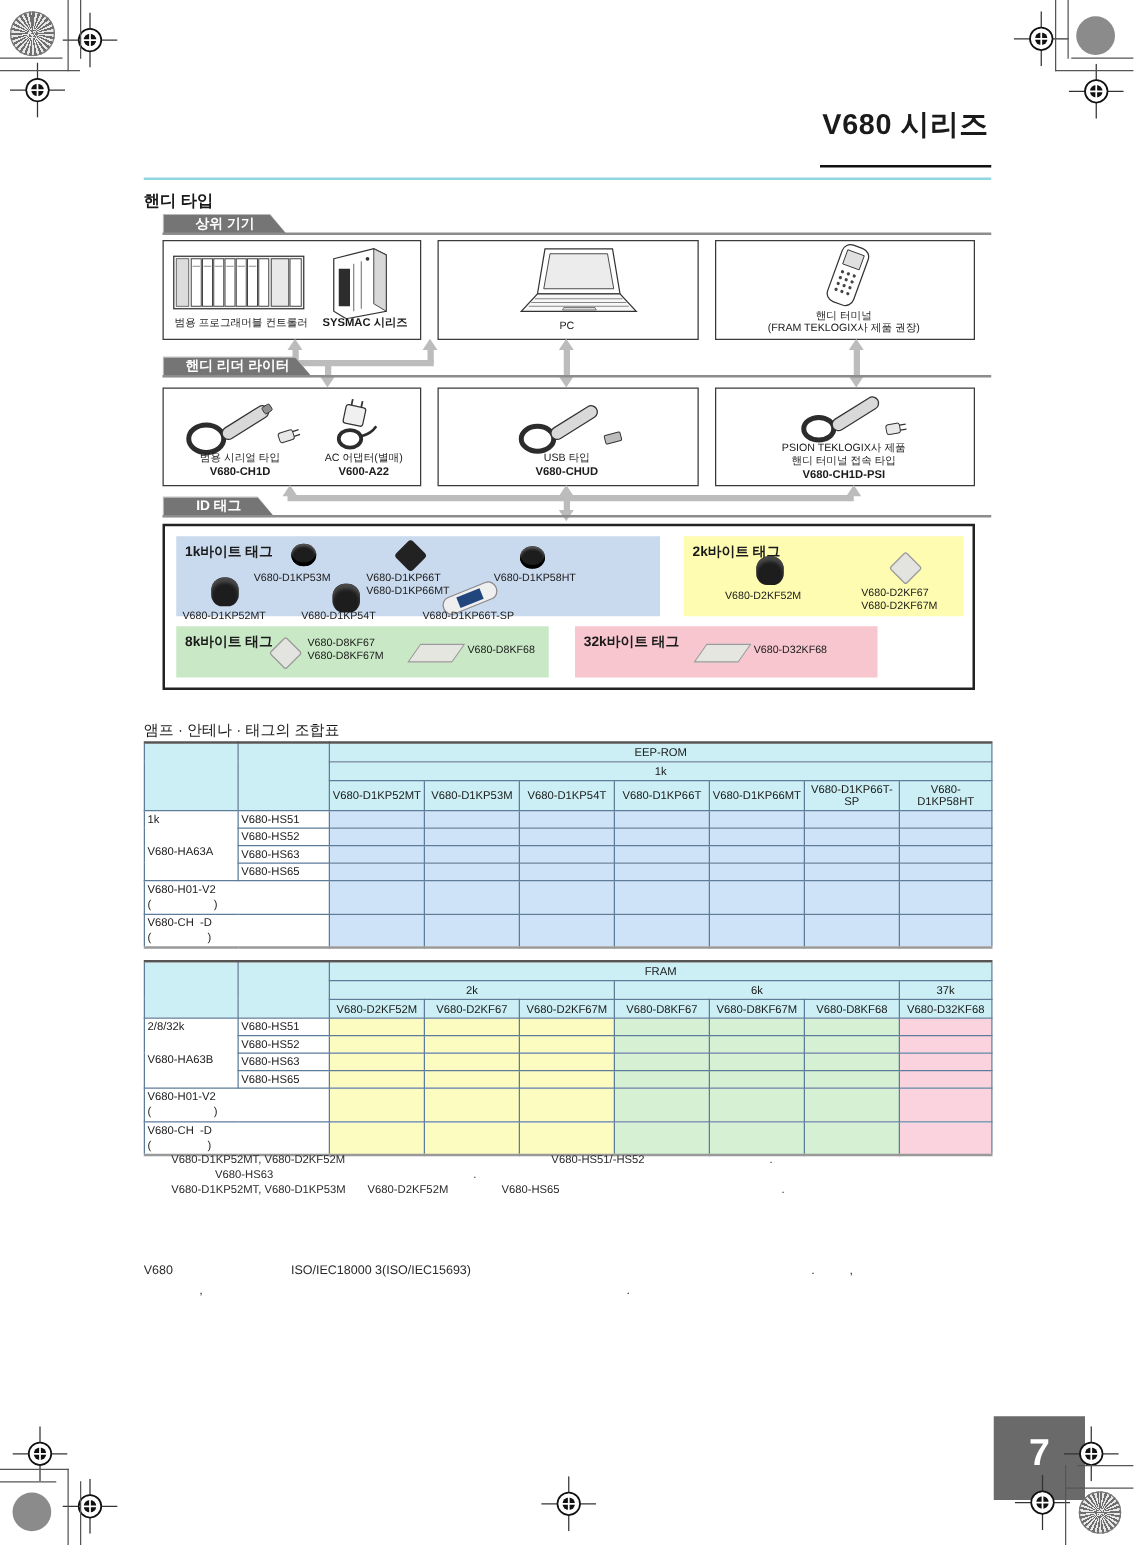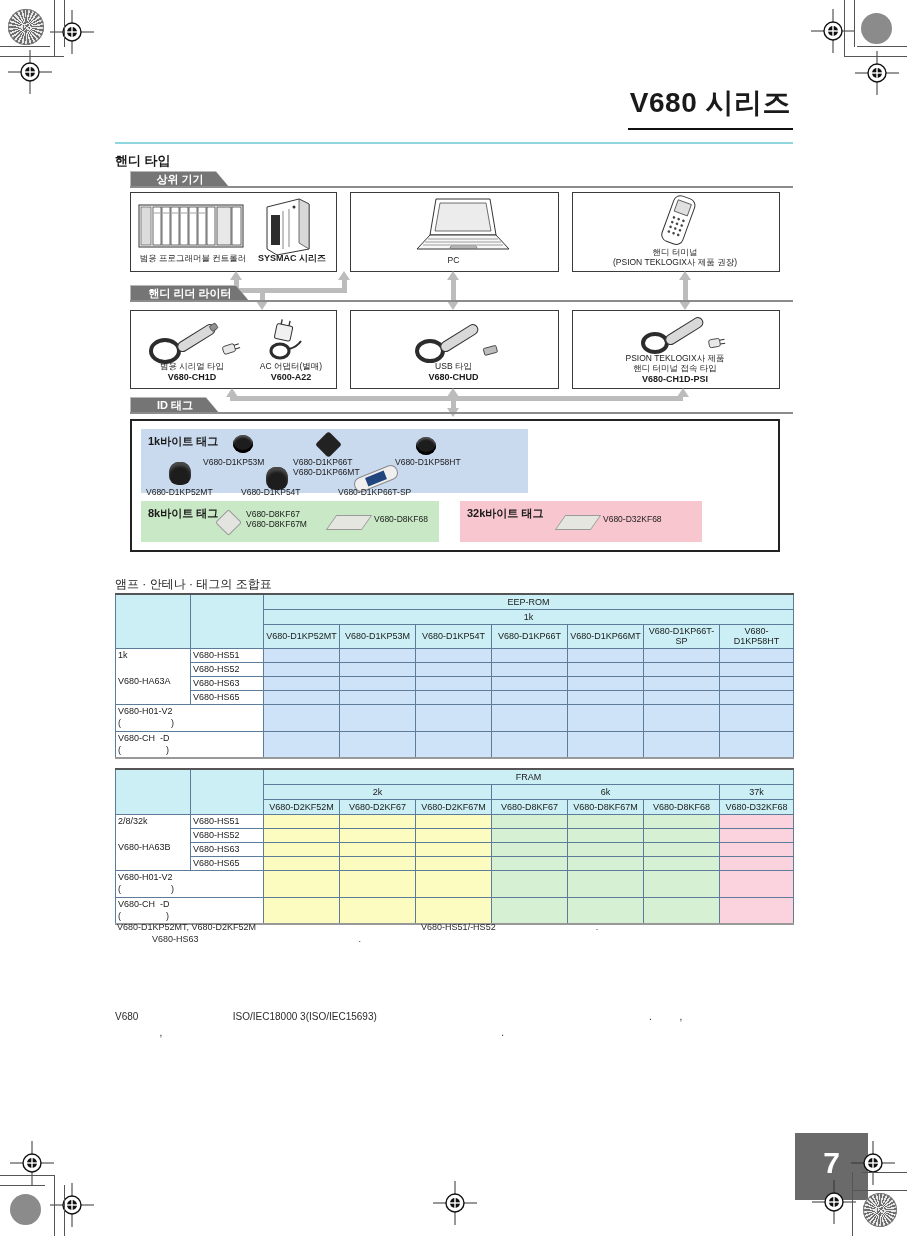--- a/index.html
+++ b/index.html
@@ -1,21 +1,21 @@
 <!DOCTYPE html>
 <html><head>
 <meta charset="utf-8">
 <style>
   html,body{margin:0;padding:0;background:#fff;}
   .page{position:relative;width:907px;height:1236px;background:#fff;overflow:hidden;
         font-family:"Liberation Sans","DejaVu Sans",sans-serif;color:#1a1a1a;}
   .abs{position:absolute;}
   
-  .doc-title{font-size:28px;font-weight:bold;letter-spacing:0.5px;border-bottom:2px solid #111;
-             padding:0 2px 6px 2px;white-space:nowrap;}
+  .doc-title{font-size:23px;font-weight:bold;letter-spacing:0.5px;border-bottom:2px solid #111;
+             padding:0 2px 17px 2px;white-space:nowrap;}
   .doc-title .series{font-weight:bold;}
   .cyan-rule{height:2px;background:#8fd6de;}
   .h-handy{font-size:13px;font-weight:bold;}
   
   .secbar-outer{clip-path:polygon(0 0,calc(100% - 14px) 0,100% 100%,0 100%);background:#b9b9b9;}
   .secbar-inner{position:absolute;inset:1px;clip-path:polygon(0 0,calc(100% - 13px) 0,100% 100%,0 100%);
                 background:#757575;color:#fff;font-size:11px;font-weight:bold;text-align:center;line-height:15px;}
   .secline{height:2px;background:#8c8c8c;}
   
   .dbox{border:1px solid #3a3a3a;background:#fff;}
@@ -50,21 +50,21 @@
   td.hd{background:#cbeff4;text-align:center;font-size:9.5px;}
   td.mdl{background:#cbeff4;text-align:center;font-size:8.8px;line-height:10px;}
   td.lft{background:#fff;font-size:9.2px;white-space:pre;vertical-align:top;line-height:12px;}
   td.ant{background:#fff;font-size:9.2px;}
   td.c-blue{background:#cfe3f8;}
   td.c-yel{background:#fdfcc0;}
   td.c-grn{background:#d5f0d2;}
   td.c-pnk{background:#fbd3de;}
   tr.hrow{height:15px;} tr.hrow2{height:24px;} tr.arow{height:14px;} tr.brow{height:27px;}
   
-  .foot{font-size:9px;line-height:11.5px;white-space:pre;color:#2a2a2a;}
+  .foot{font-size:9px;line-height:11.5px;white-space:pre;color:#2a2a2a;margin-left:20px;}
   .bottomnote{font-size:10px;line-height:14px;white-space:pre;color:#2a2a2a;}
   
   .rline{background:#555;}
   .graydot{border-radius:50%;background:#8b8b8b;}
   .star{border-radius:50%;background:repeating-conic-gradient(#6e6e6e 0deg 7deg,#e8e8e8 7deg 14deg);box-shadow:inset 0 0 0 1px #777;}
   .pgnum{background:#6a6a6a;color:#fff;font-size:30px;font-weight:bold;}
 </style>
 </head>
 <body>
 
@@ -245,21 +245,21 @@
             <circle cx="25" cy="34" r="1.3"></circle>
             <circle cx="30" cy="34" r="1.3"></circle>
             <circle cx="35" cy="34" r="1.3"></circle>
             <circle cx="25" cy="39" r="1.3"></circle>
             <circle cx="30" cy="39" r="1.3"></circle>
             <circle cx="35" cy="39" r="1.3"></circle>
           </g>
       </g>
     </svg>
     <div class="abs cap" style="left:0;top:54px;width:204px">핸디 터미널</div>
-    <div class="abs cap" style="left:0;top:64px;width:204px">(PSION TEKLOGIX사 제품 권장)</div>
+    <div class="abs cap" style="left:0;top:64px;width:204px">(FRAM TEKLOGIX사 제품 권장)</div>
   </div>
 
   <div class="abs tri up" style="left:230px;top:271px"></div>
   <div class="abs abar" style="left:234px;top:279px;width:5px;height:11px"></div>
   <div class="abs tri up" style="left:338px;top:271px"></div>
   <div class="abs abar" style="left:342px;top:279px;width:5px;height:11px"></div>
   <div class="abs abar" style="left:234px;top:288px;width:113px;height:5px"></div>
   <div class="abs abar" style="left:260px;top:292px;width:5px;height:10px"></div>
   <div class="abs tri down" style="left:256px;top:301px"></div>
 
@@ -361,20 +361,28 @@
       <div class="abs tagcyl" style="left:28px;top:33px"></div>
       <div class="abs tlab" style="left:5px;top:58px">V680-D1KP52MT</div>
       <div class="abs tagcyl" style="left:125px;top:38px"></div>
       <div class="abs tlab" style="left:100px;top:58px">V680-D1KP54T</div>
       <div class="abs tagsp" style="left:212px;top:42px">
           <div class="core"></div>
         </div>
       <div class="abs tlab" style="left:197px;top:58px">V680-D1KP66T-SP</div>
     </div>
 
+    <div class="tbox bg-yel" style="left:415px;top:8px;width:224px;height:64px">
+      <div class="abs ttl" style="left:7px;top:5px">2k바이트 태그</div>
+      <div class="abs tagcyl" style="left:58px;top:16px"></div>
+      <div class="abs tlab" style="left:33px;top:42px">V680-D2KF52M</div>
+      <div class="abs tagdia-w" style="left:168px;top:16px"></div>
+      <div class="abs tlab" style="left:142px;top:40px">V680-D2KF67</div>
+      <div class="abs tlab" style="left:142px;top:50px">V680-D2KF67M</div>
+    </div>
 
     <div class="tbox bg-grn" style="left:9px;top:80px;width:298px;height:41px">
       <div class="abs ttl" style="left:7px;top:5px">8k바이트 태그</div>
       <div class="abs tagdia-w" style="left:78px;top:12px"></div>
       <div class="abs tlab" style="left:105px;top:8px">V680-D8KF67</div>
       <div class="abs tlab" style="left:105px;top:18px">V680-D8KF67M</div>
       <div class="abs tagpar" style="left:190px;top:14px"></div>
       <div class="abs tlab" style="left:233px;top:13px">V680-D8KF68</div>
     </div>
 
@@ -572,17 +580,18 @@
           <td class="c-grn"></td>
           <td class="c-grn"></td>
           <td class="c-grn"></td>
           <td class="c-pnk"></td>
     </tr>
   </tbody>
     </table>
 
   <div class="abs foot" style="left:117px;top:922px">V680-D1KP52MT, V680-D2KF52M                                                                  V680-HS51/-HS52                                        .</div>
   <div class="abs foot" style="left:117px;top:934px">              V680-HS63                                                                .</div>
+  <div class="abs foot" style="left:117px;top:946px">V680-D1KP52MT, V680-D1KP53M       V680-D2KF52M                 V680-HS65                                                                       .</div>
 
   <div class="abs bottomnote" style="left:115px;top:1010px">V680                                  ISO/IEC18000 3(ISO/IEC15693)                                                                                                  .          ,</div>
   <div class="abs bottomnote" style="left:115px;top:1026px">                ,                                                                                                                          .</div>
 
 </div>
 
 </body></html>

